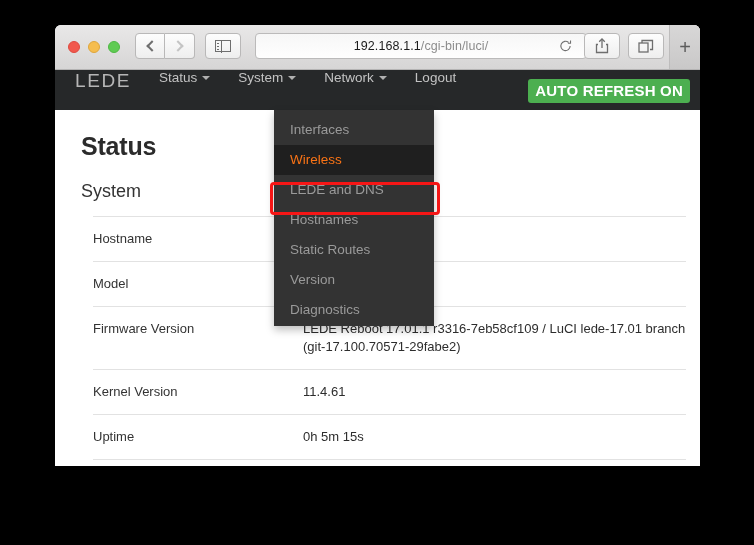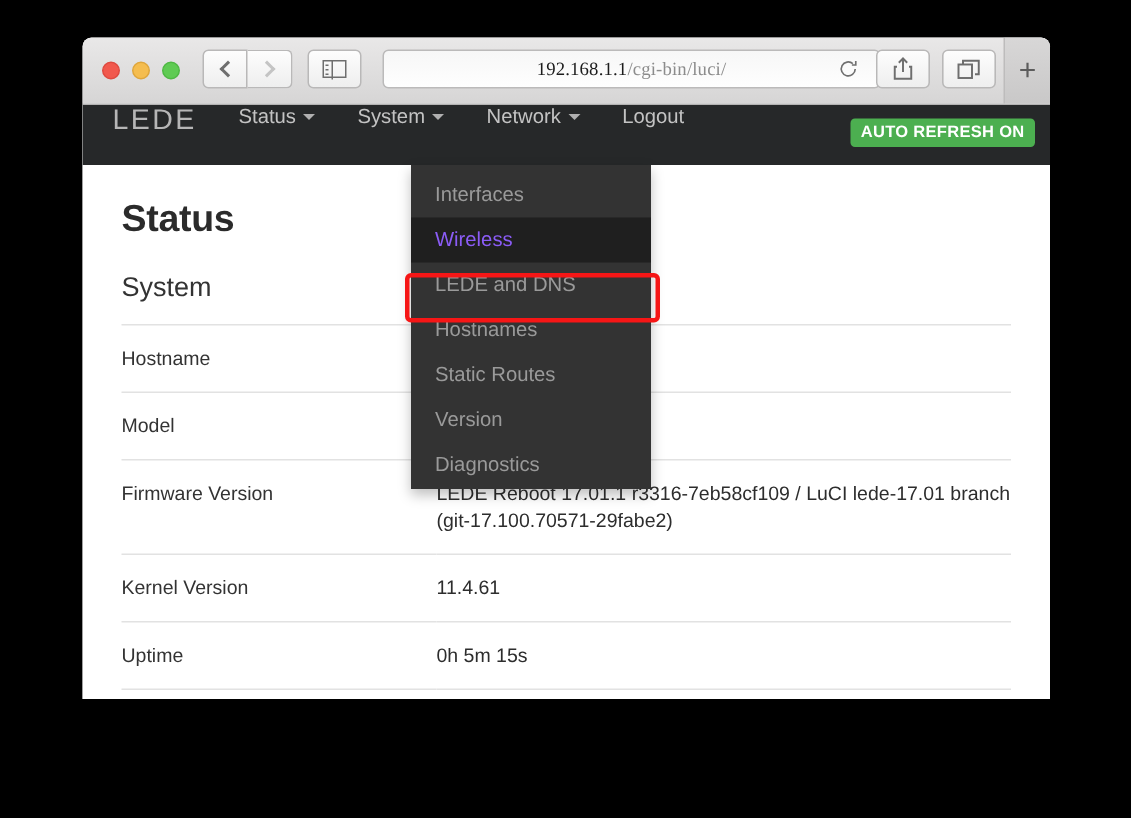--- a/index.html
+++ b/index.html
@@ -89,21 +89,21 @@
     background: #6e6e6e;
   }
 
   .urlbar {
     position: absolute;
     left: 200px; top: 8px;
     width: 332px; height: 26px;
     background: linear-gradient(to bottom, #f7f7f7, #fefefe);
     border: 1px solid #bbbaba;
     border-radius: 4px;
-    display: flex; align-items: center; justify-content: center; font-family: Liberation Serif, serif;
+    display: flex; align-items: center; justify-content: center;
   }
   .url {
     font-size: 12.5px;
     letter-spacing: 0.1px;
     color: #8c8c8c;
     white-space: nowrap;
   }
   .url .host { color: #1c1c1c; }
   .reload {
     position: absolute;
@@ -168,21 +168,21 @@
     border-left: 4px solid transparent;
     border-right: 4px solid transparent;
     border-top: 4px solid #b0b0b0;
     vertical-align: middle;
   }
   .badge {
     position: absolute;
     right: 10px; top: 9px;
     background: #4caf50;
     color: #fff;
-    font-size: 11px;
+    font-size: 15px;
     font-weight: bold;
     letter-spacing: 0.2px;
     padding: 3px 7px 4px;
     border-radius: 3px;
   }
 
   
   .dropdown {
     position: absolute;
     left: 219px; top: 40px;
@@ -193,21 +193,21 @@
     box-shadow: 0 4px 8px rgba(0,0,0,0.25);
   }
   .ditem {
     color: #9a9a9a;
     font-size: 13.5px;
     padding: 7px 0 7px 16px;
     line-height: 16px;
     white-space: nowrap;
   }
   .ditem.active {
-    color: #8b5cf6;
+    color: #f97316;
     background: #1f1f1f;
   }
   .redbox {
     position: absolute;
     left: 215px; top: 112px;
     width: 170px; height: 33px;
     border: 3px solid #f61616;
     border-radius: 4px;
     z-index: 40;
     pointer-events: none;
@@ -227,20 +227,21 @@
   }
   h2.sub {
     font-size: 18px;
     font-weight: normal;
     color: #333;
     margin-bottom: 14px;
   }
   table.info {
     width: 100%;
     border-collapse: collapse;
+    margin-left: 12px;
   }
   table.info td {
     border-top: 1px solid #e2e2e2;
     padding: 13px 0 13px 0;
     font-size: 13px;
     color: #333;
     vertical-align: top;
     line-height: 18px;
   }
   table.info td.k { width: 210px; }

